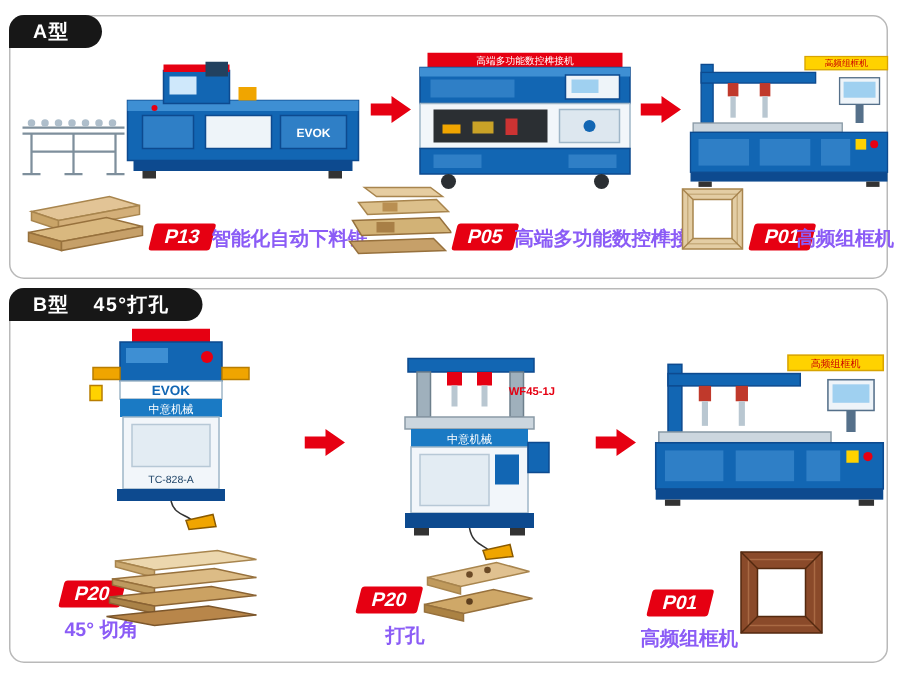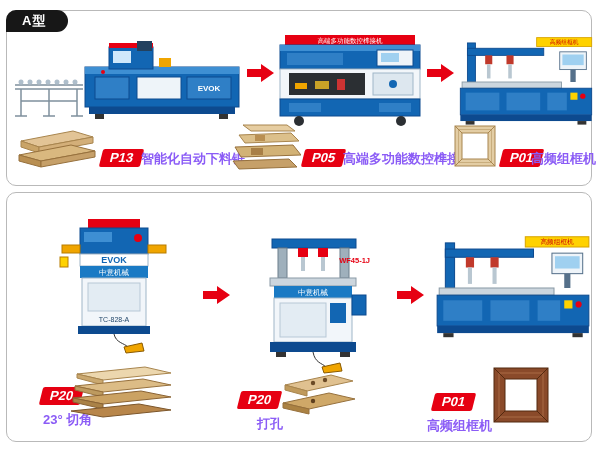--- a/index.html
+++ b/index.html
@@ -172,20 +172,24 @@
         <line x1="42" y1="43" x2="35" y2="36" stroke="#a8854e"></line>
       </svg>
     </div>
     <div class="abs tag" style="left:494px;top:138px">
       <span>P01</span>
     </div>
     <div class="abs step-label" style="left:524px;top:139px">高频组框机</div>
   </section>
 
   <section class="panel" id="panel-b">
+    <div class="panel-header">
+      <span>B型</span>
+      <span>45°打孔</span>
+    </div>
 
     <div class="abs machine" style="left:46px;top:26px;width:122px;height:142px">
       <svg viewBox="0 0 120 142">
         <rect x="34" y="0" width="52" height="9" fill="#e60012"></rect>
         <rect x="26" y="9" width="68" height="26" fill="#1266b3" stroke="#0d4a8f"></rect>
         <rect x="30" y="13" width="28" height="10" fill="#3e8fd3"></rect>
         <circle cx="84" cy="19" r="4" fill="#e60012"></circle>
         <rect x="8" y="26" width="18" height="8" fill="#f0a500" stroke="#b87d00"></rect>
         <rect x="94" y="26" width="18" height="8" fill="#f0a500" stroke="#b87d00"></rect>
         <rect x="6" y="38" width="8" height="10" fill="#ffd200" stroke="#b87d00"></rect>
@@ -261,21 +265,21 @@
         <circle cx="144" cy="66" r="3" fill="#e60012"></circle>
         <rect x="6" y="87" width="148" height="7" fill="#0d4a8f"></rect>
         <rect x="12" y="94" width="10" height="4" fill="#333"></rect>
         <rect x="138" y="94" width="10" height="4" fill="#333"></rect>
       </svg>
     </div>
 
     <div class="abs tag" style="left:34px;top:194px">
       <span>P20</span>
     </div>
-    <div class="abs step-label" style="left:36px;top:218px">23° 切角</div>
+    <div class="abs step-label" style="left:36px;top:218px">45° 切角</div>
     <div class="abs product" style="left:62px;top:172px;width:106px;height:54px">
       <svg viewBox="0 0 106 54">
         <polygon points="8,9 76,2 102,8 34,15" fill="#ecd7ae" stroke="#a8854e"></polygon>
         <polygon points="8,9 8,13 34,20 34,15" fill="#caa86f" stroke="#a8854e"></polygon>
         <polygon points="6,21 74,14 102,20 34,27" fill="#dcbc86" stroke="#97713d"></polygon>
         <polygon points="6,21 6,25 34,32 34,27" fill="#bd9a5f" stroke="#97713d"></polygon>
         <polygon points="4,33 72,26 102,32 34,39" fill="#cba263" stroke="#8a6334"></polygon>
         <polygon points="4,33 4,37 34,44 34,39" fill="#aa8247" stroke="#8a6334"></polygon>
         <polygon points="2,46 70,39 102,45 34,52" fill="#b8864a" stroke="#7c562b"></polygon>
       </svg>

